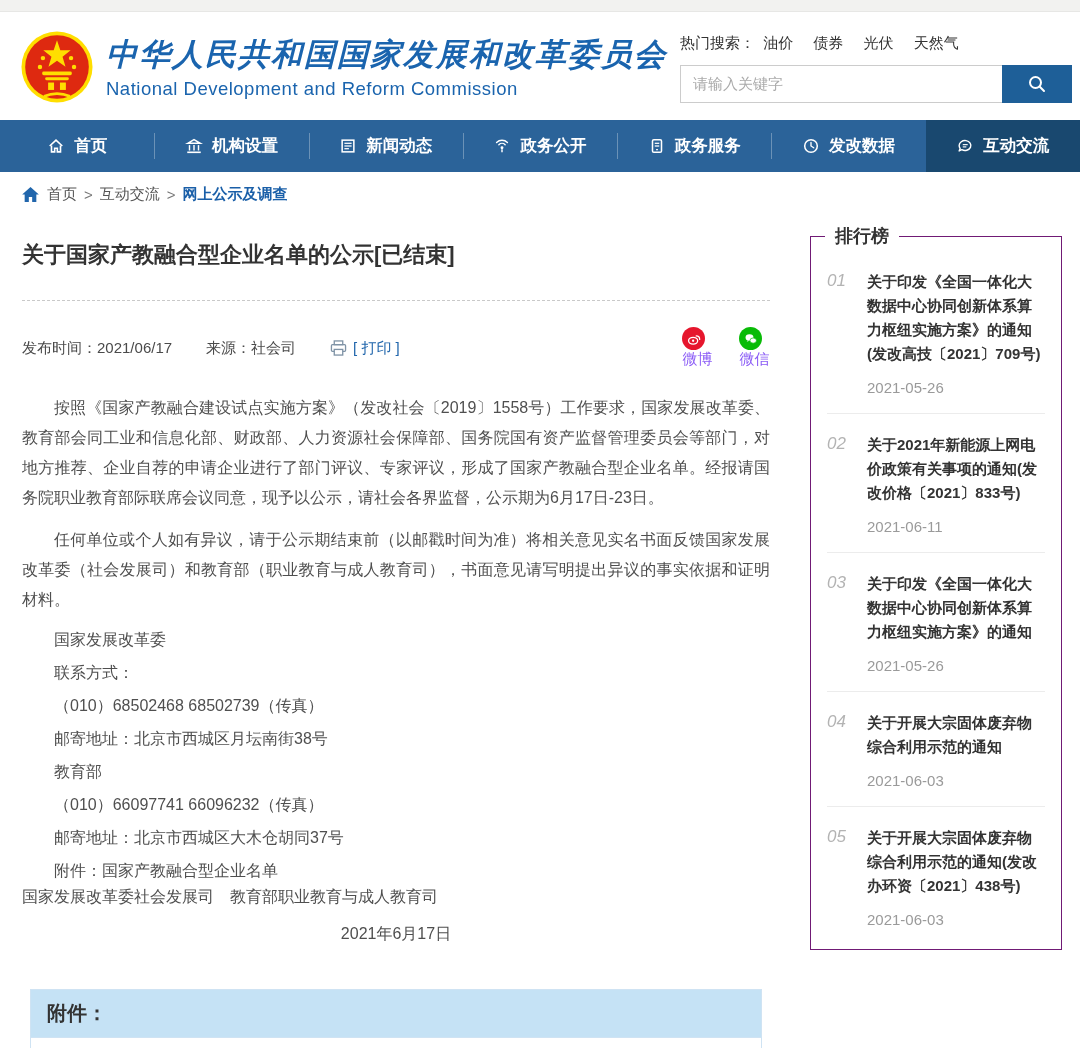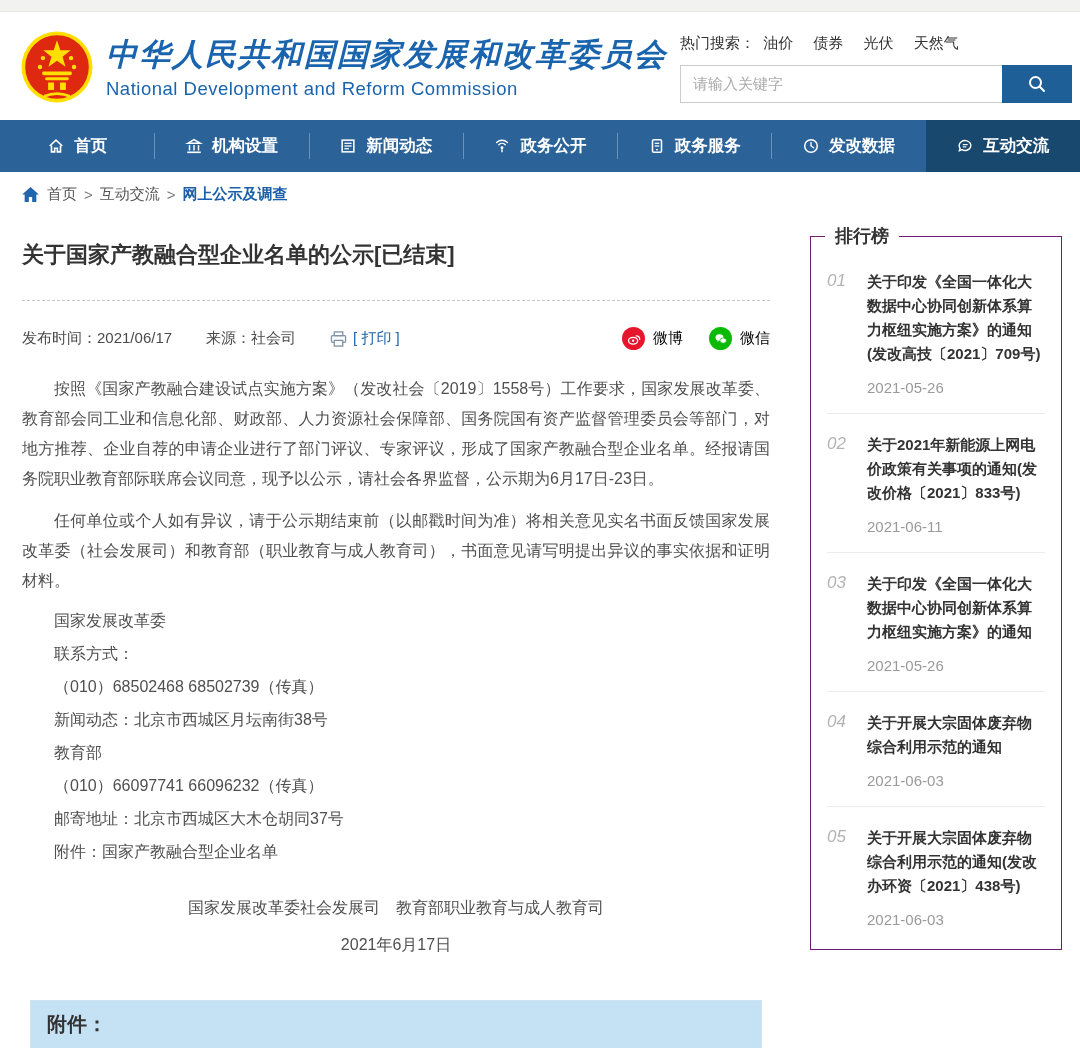--- a/index.html
+++ b/index.html
@@ -60,33 +60,33 @@
 
   
   .article h1 { font-size:22px; color:#333; font-weight:bold; margin:26px 0 0; line-height:30px; }
   .dashed-divider { border-bottom:1px dashed #c9c9c9; margin:30px 0 0; }
   .meta-row { display:flex; align-items:center; margin:26px 0 24px; font-size:15px; color:#4a4a4a; }
   .meta-item { margin-right:34px; }
   .print-link { display:flex; align-items:center; color:#2166ac; cursor:pointer; }
   .print-link svg { margin-right:6px; }
   .share { margin-left:auto; display:flex; align-items:center; }
   .share-item { display:flex; align-items:center; margin-left:26px; cursor:pointer;
-    color:#000000; font-size:15px; }
+    color:#8b5cf6; font-size:15px;flex-direction:column; }
   .share-item .share-icon { width:23px; height:23px; border-radius:50%; margin-right:8px;
     display:flex; align-items:center; justify-content:center; }
   .share-icon.weibo { background:#e6162d; }
   .share-icon.wechat { background:#09bb07; }
 
   .article p.para {
     font-size:16px; color:#4f4f4f; line-height:30px; text-indent:2em;
     margin-top:12px; text-align:justify;
   }
   .contact-line { font-size:16px; color:#4f4f4f; line-height:33px; text-indent:2em; }
   .contact-block { margin-top:8px; }
-  .signature { text-align:center; font-size:16px; color:#4f4f4f; margin-top:30px; }
+  .signature { font-size:16px; color:#4f4f4f; }
   .signature-date { text-align:center; font-size:16px; color:#4f4f4f; margin-top:16px; }
 
   
   .attach-box { margin:44px 8px 8px; border:1px solid #cfe3f3; }
   .attach-head { background:#c5e2f5; padding:10px 16px; font-size:20px; font-weight:bold; color:#333; }
   .attach-body { background:#fff; padding:11px 14px; border-top:1px solid #cfe3f3; }
 
   
   .rank-panel { border:1px solid #701a75; margin-top:22px; position:relative; padding:14px 16px 4px; }
   .rank-head { position:absolute; top:-13px; left:14px; background:#fff; padding:0 10px;
@@ -257,21 +257,21 @@
       </span>
     </div>
 
     <p class="para">按照《国家产教融合建设试点实施方案》（发改社会〔2019〕1558号）工作要求，国家发展改革委、教育部会同工业和信息化部、财政部、人力资源社会保障部、国务院国有资产监督管理委员会等部门，对地方推荐、企业自荐的申请企业进行了部门评议、专家评议，形成了国家产教融合型企业名单。经报请国务院职业教育部际联席会议同意，现予以公示，请社会各界监督，公示期为6月17日-23日。</p>
     <p class="para">任何单位或个人如有异议，请于公示期结束前（以邮戳时间为准）将相关意见实名书面反馈国家发展改革委（社会发展司）和教育部（职业教育与成人教育司），书面意见请写明提出异议的事实依据和证明材料。</p>
 
     <div class="contact-block">
       <div class="contact-line">国家发展改革委</div>
       <div class="contact-line">联系方式：</div>
       <div class="contact-line">（010）68502468  68502739（传真）</div>
-      <div class="contact-line">新闻动态：北京市西城区月坛南街38号</div>
+      <div class="contact-line">邮寄地址：北京市西城区月坛南街38号</div>
       <div class="contact-line">教育部</div>
       <div class="contact-line">（010）66097741  66096232（传真）</div>
       <div class="contact-line">邮寄地址：北京市西城区大木仓胡同37号</div>
       <div class="contact-line">附件：国家产教融合型企业名单</div>
     </div>
 
     <div class="signature">国家发展改革委社会发展司　教育部职业教育与成人教育司</div>
     <div class="signature-date">2021年6月17日</div>
 
     <div class="attach-box">

